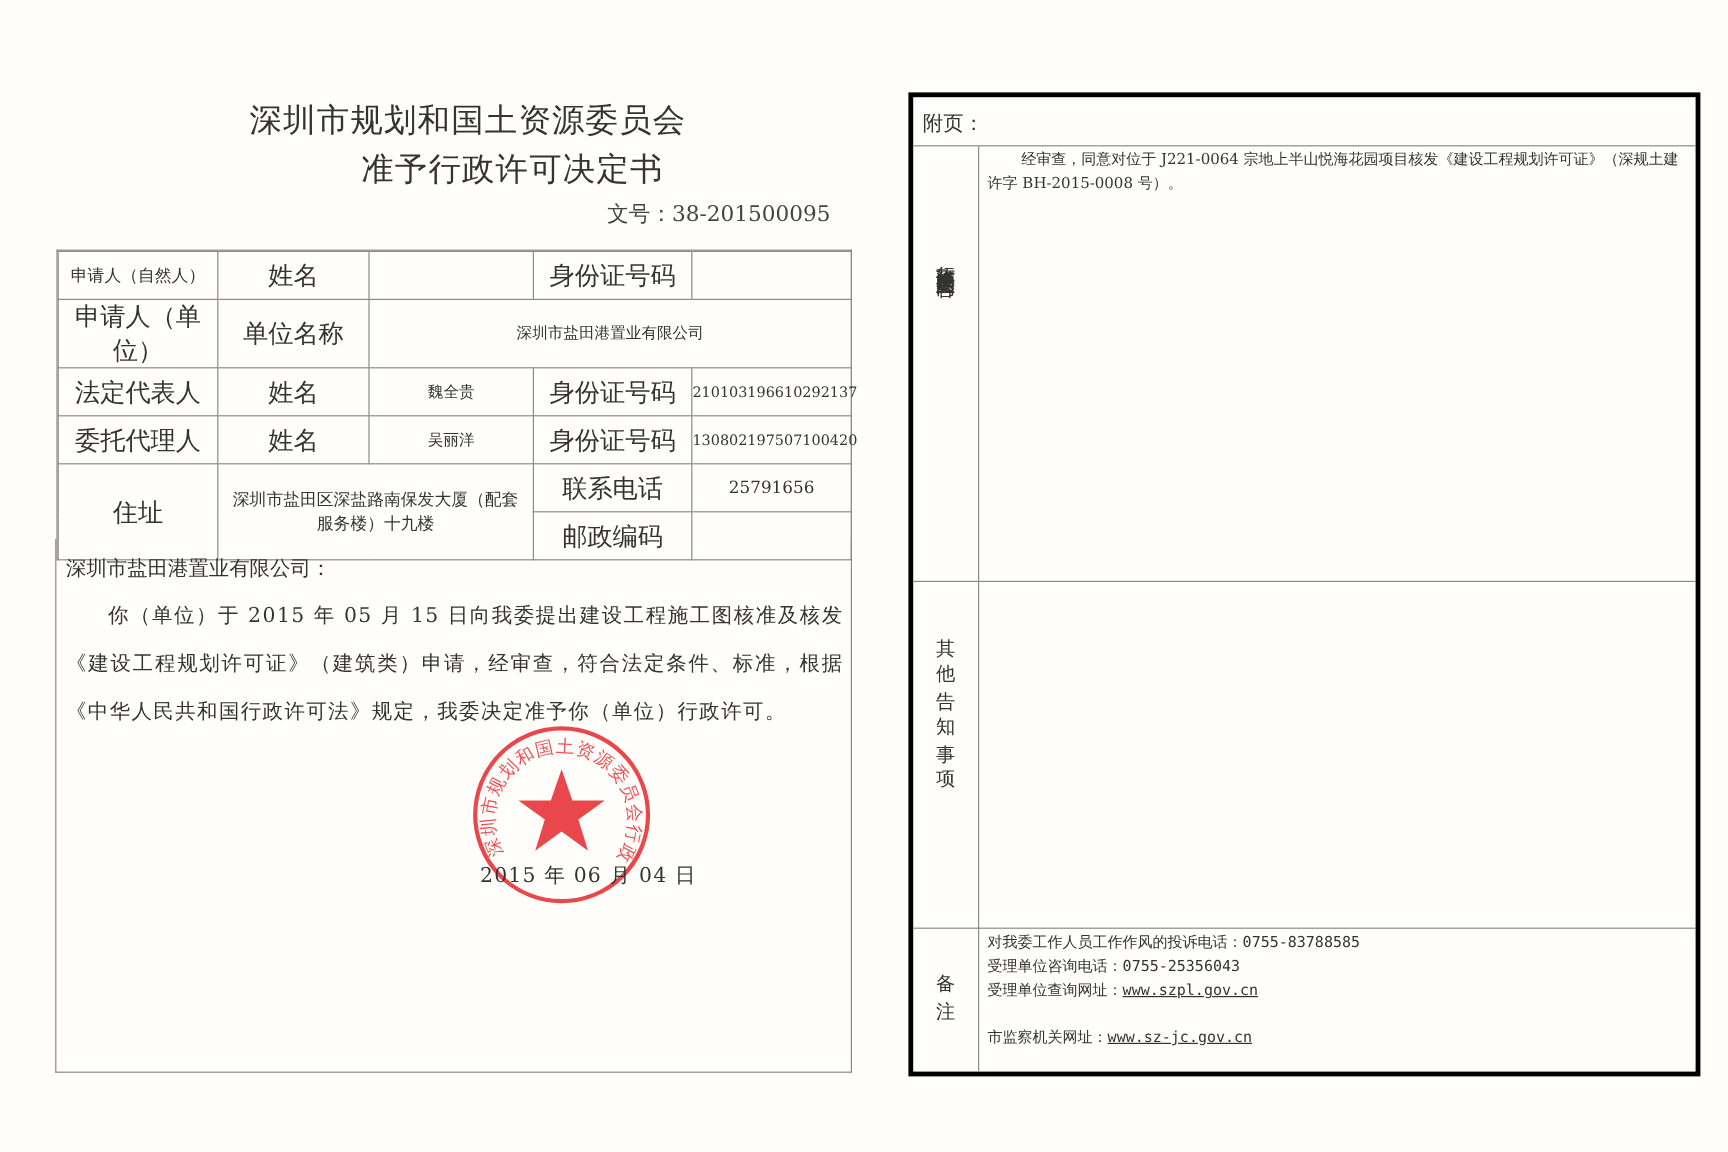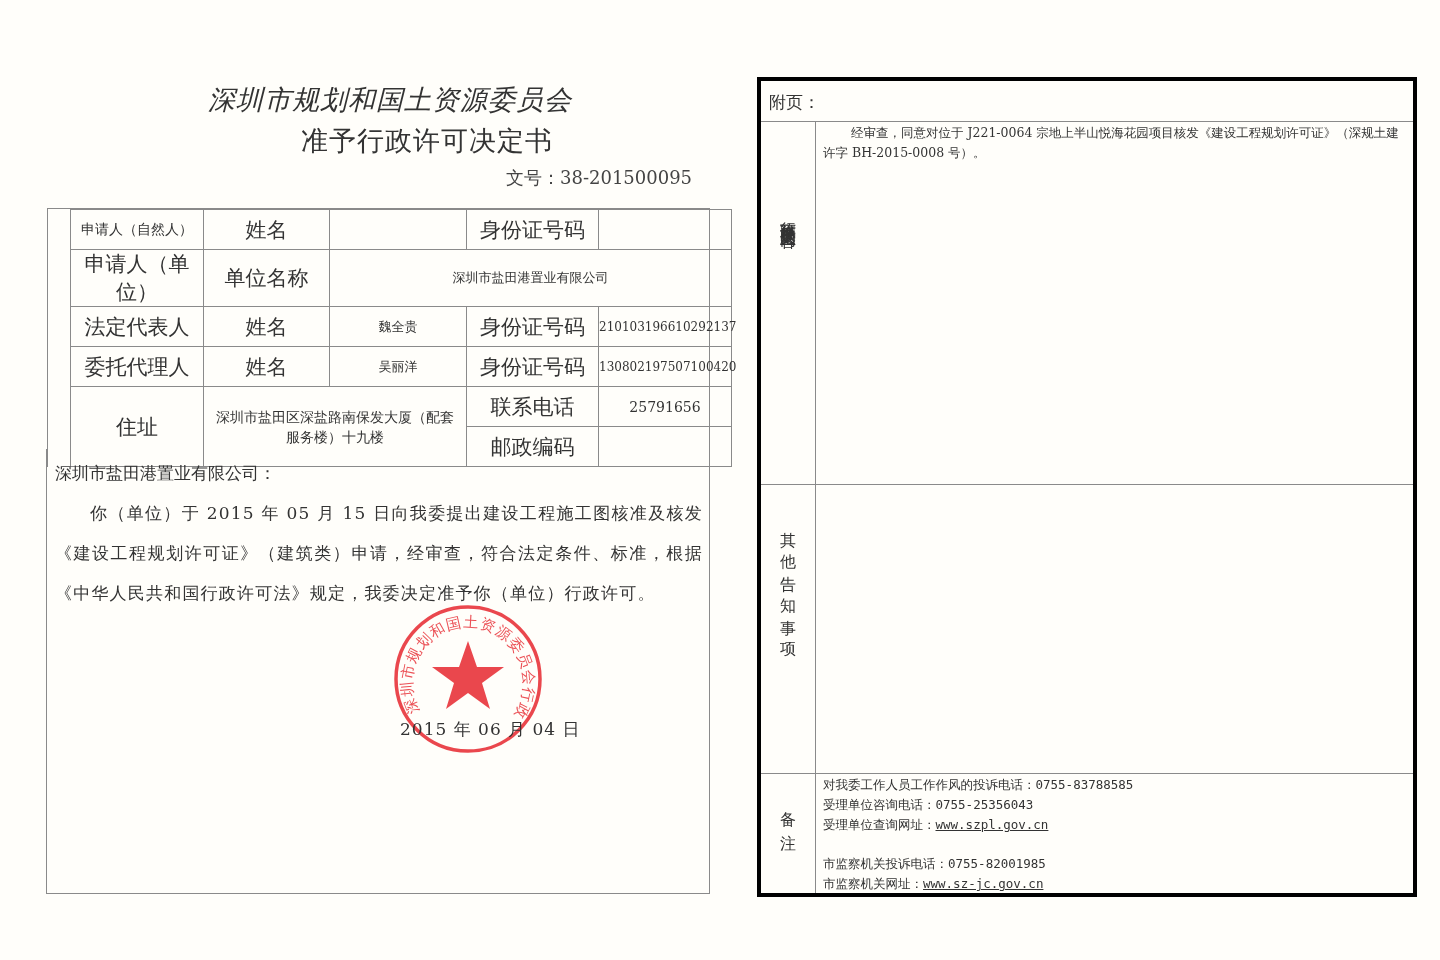--- a/index.html
+++ b/index.html
@@ -4,27 +4,27 @@
 <style>
   html, body { margin:0; padding:0; }
   body {
     width:1440px; height:960px; position:relative; overflow:hidden;
     background:#fffefa;
     font-family:"DejaVu Serif","Liberation Serif",serif;
     color:#2a2a2a;
   }
   .abs { position:absolute; }
   .title { left:0; width:780px; text-align:center; font-size:27px; color:#333; font-family:"DejaVu Sans","Liberation Sans",sans-serif; letter-spacing:1px; }
-  .title1 { top:82px;font-style:italic; }
+  .title1 { top:82px; }
   .title2 { top:123px; left:16px; width:780px;margin-left:21px; }
   .docno { top:166px; left:506px; font-size:18px; color:#444; }
 
   
   .ltable { left:47px; top:208px; width:661px; border:1px solid #8a8a8a; border-bottom:none; }
-  .ltable table { border-collapse:collapse; width:661px; table-layout:fixed;margin-left:22px; }
+  .ltable table { border-collapse:collapse; width:661px; table-layout:fixed; }
   .ltable td { border:1px solid #8a8a8a; height:39px; text-align:center; font-size:21px; color:#333; padding:0; }
   .ltable td.small { font-size:14px; }
   .ltable td.val { font-size:13px; color:#333; }
   .ltable td.idnum { font-size:12px; letter-spacing:0; }
   .lframe { left:46px; top:449px; width:662px; height:444px; border:1px solid #8a8a8a; border-top:none; }
 
   .salute { left:55px; top:462px; font-size:17px; color:#333; }
   .body-text { left:55px; top:493px; width:648px; font-size:17px; line-height:40px; color:#333; letter-spacing:1.2px; text-indent:35px; text-align:justify; }
 
   .stamp { left:392px; top:603px; width:152px; height:152px; }
@@ -138,16 +138,15 @@
   </div>
 
   <div class="abs vlabel vlabel3">
     <span style="writing-mode:vertical-rl;display:inline-block;letter-spacing:22px;">备注</span>
   </div>
   <div class="abs notes">
     <div>对我委工作人员工作作风的投诉电话：0755-83788585</div>
     <div>受理单位咨询电话：0755-25356043</div>
     <div><span>受理单位查询网址：</span><u>www.szpl.gov.cn</u></div>
     <div class="gap"></div>
-    <div>市监察机关投诉电话：0755-82001985</div>
     <div><span>市监察机关网址：</span><u>www.sz-jc.gov.cn</u></div>
   </div>
 </div>
 
 </body></html>

